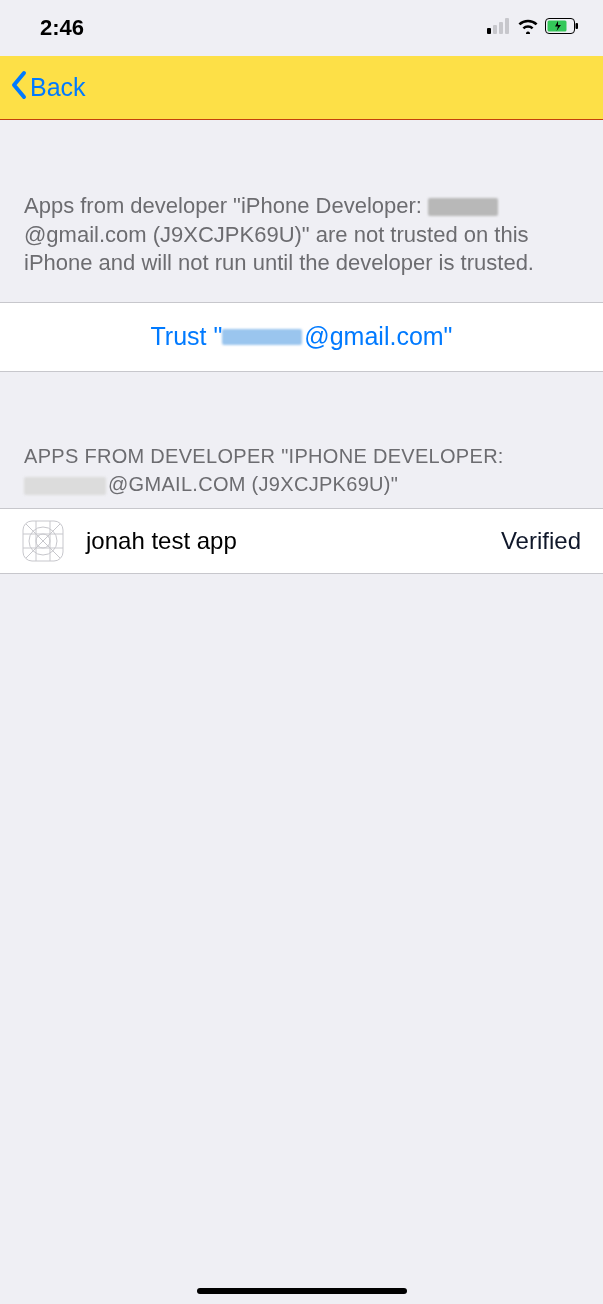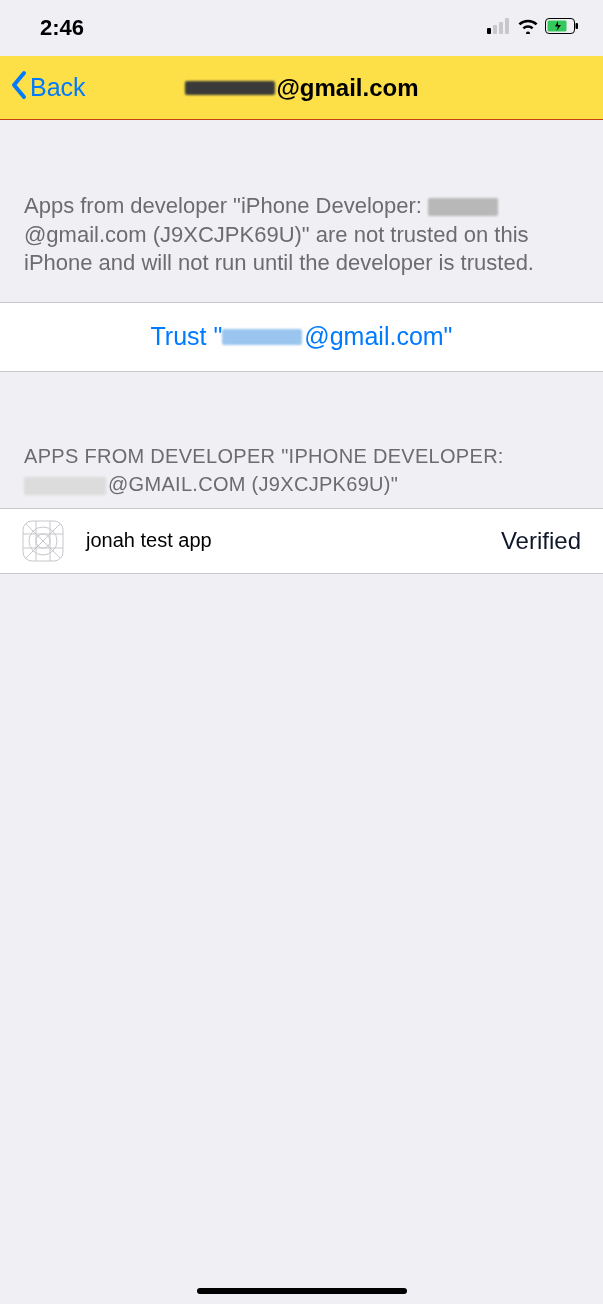--- a/index.html
+++ b/index.html
@@ -132,21 +132,21 @@
       align-items: center;
       padding: 0 22px;
     }
     .app-icon {
       width: 42px;
       height: 42px;
       margin-right: 22px;
       flex-shrink: 0;
     }
     .app-name {
-      font-size: 20px;
+      font-size: 24px;
       color: #000;
       flex: 1;
     }
     .app-status {
       font-size: 24px;
       color: #0f172a;
     }
     .home-indicator {
       position: absolute;
       bottom: 10px;
@@ -191,24 +191,20 @@
 </div>
 
 <div class="nav-bar">
   <div class="back-button">
     <span class="chevron-left">
       <svg width="18" height="30" viewBox="0 0 18 30">
         <polyline points="14,3 4,15 14,27" fill="none" stroke="#007aff" stroke-width="4" stroke-linecap="round" stroke-linejoin="round"></polyline>
       </svg>
     </span>
     <span>Back</span>
-  </div>
-  <div class="nav-title">
-    <span class="redacted redacted-dark"></span>
-    <span>@gmail.com</span>
   </div>
 </div>
 
 <div class="info-text">
   <span class="info-text-content">Apps from developer "iPhone Developer: </span><span class="redacted redacted-light"></span><span class="info-text-content">@gmail.com (J9XCJPK69U)" are not trusted on this iPhone and will not run until the developer is trusted.</span>
 </div>
 
 <div class="trust-cell">
   <span>Trust "</span>
     <span class="redacted redacted-blue"></span>

